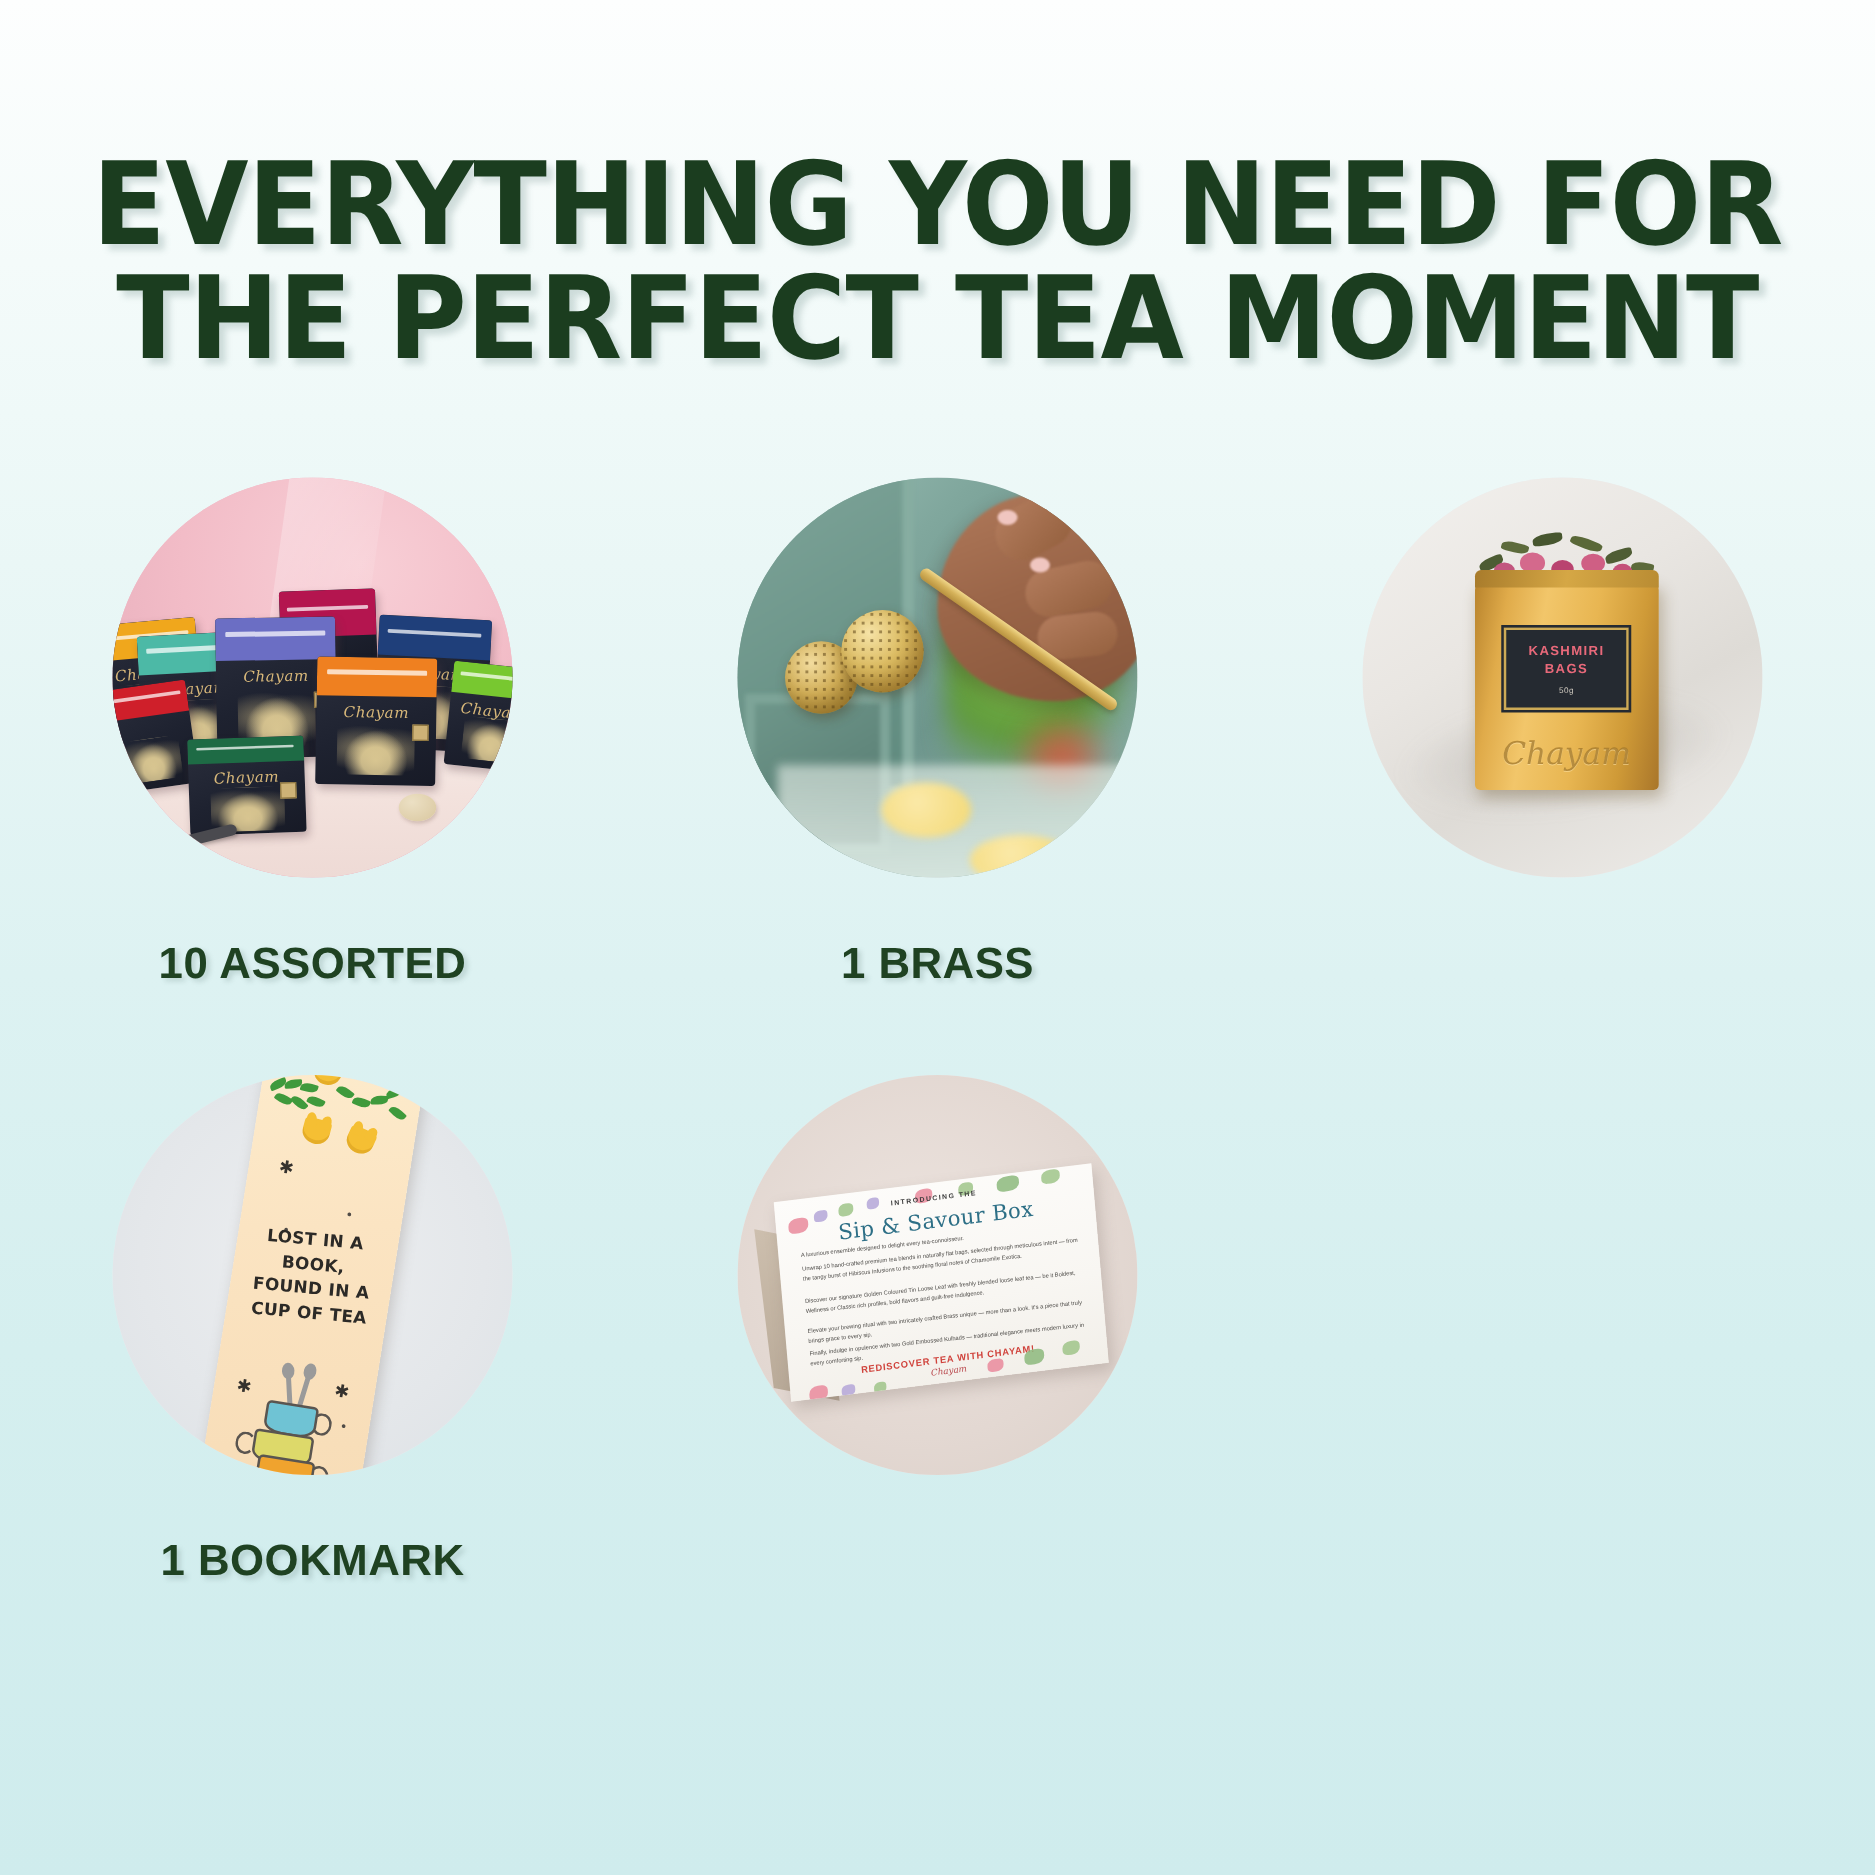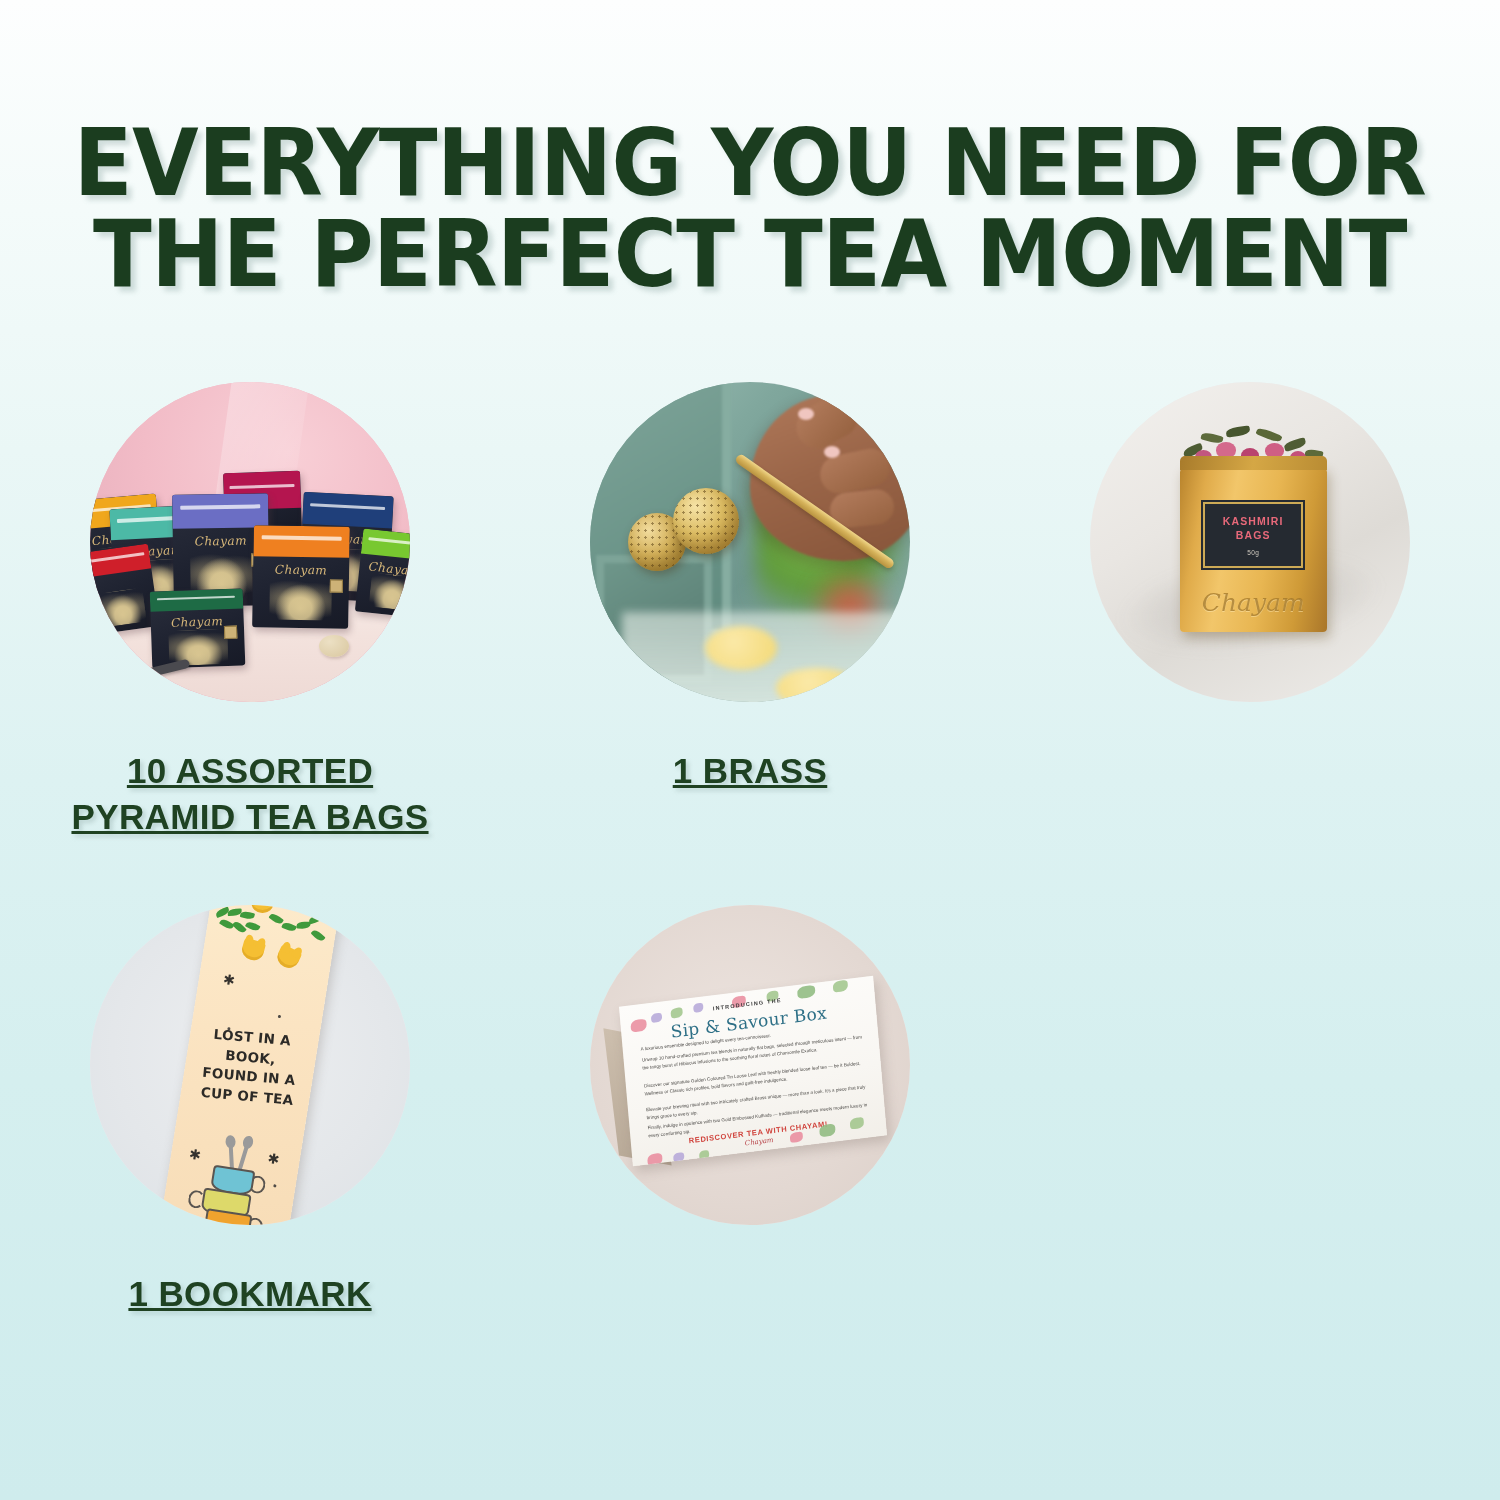--- a/index.html
+++ b/index.html
@@ -58,21 +58,21 @@
     text-align:center;
     color:#1f4222;
     font-family:"Liberation Sans","DejaVu Sans", sans-serif;
     font-weight:bold;
     font-size:35px;
     line-height:1.30;
     letter-spacing:0.4px;
     text-shadow:3px 3px 4px rgba(120,150,145,0.32);
     text-transform:uppercase;
   }
-  .caption .cap-line { display:block; white-space:nowrap;text-decoration:underline; }
+  .caption .cap-line { display:block; white-space:nowrap; }
 
   .row-2 { margin-top:66px; }
 
   
   .p1-bg {
     position:absolute; inset:0;
     background:
       radial-gradient(circle at 62% 22%, #f8cfd6 0%, #f2bcc7 45%, #eab2bf 70%),
       #f0bcc8;
   }
@@ -586,21 +586,20 @@
           <div class="motif" style="bottom:2%;height:46%;"></div>
           <div class="tag" style="right:7%;top:48%;"></div>
         </div>
 
         <div class="p1-spoon"></div>
         <div class="p1-stone"></div>
       </div>
 
       <div class="caption">
         <span class="cap-line">10 ASSORTED</span>
-        <span class="cap-line">PYRAMID TEA BAGS</span>
       </div>
     </div>
 
     <div class="cell">
       <div class="photo">
         <div class="p2-bg"></div>
         <div class="p2-panel"></div>
         <div class="p2-panel2"></div>
         <div class="p2-greenblur"></div>
         <div class="p2-redblur"></div>

